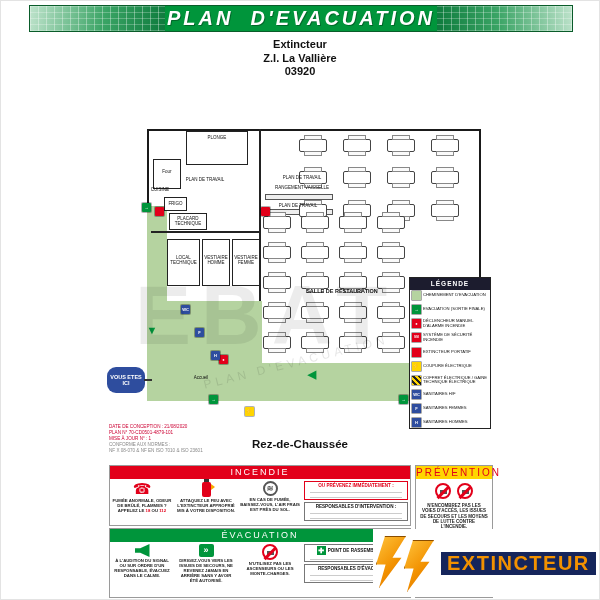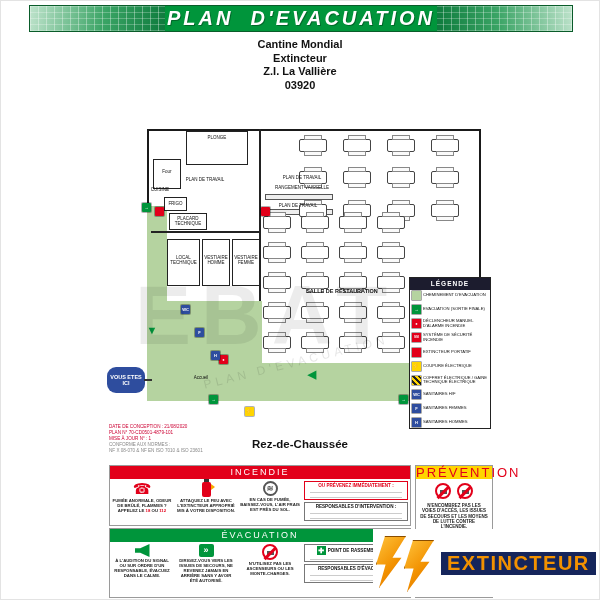--- a/index.html
+++ b/index.html
@@ -77,21 +77,21 @@
   .docinfo div.gray{color:#888}
 
   
   .panel{position:absolute;border:1px solid #9a9a9a;background:#fff}
   .p-head{color:#fff;font-weight:normal;text-align:center;letter-spacing:2px}
   .incendie{left:108px;top:464px;width:302px;height:61px}
   .evacpanel{left:108px;top:527px;width:302px;height:70px}
   .prevention{left:414px;top:464px;width:78px;height:133px}
   .incendie .p-head{background:#e2001a;height:13px;font-size:9px;line-height:13px}
   .evacpanel .p-head{background:#00953b;height:13px;font-size:9px;line-height:13px}
-  .prevention .p-head{background:#ffd500;color:#e2001a;height:13px;font-size:13px;line-height:13px}
+  .prevention .p-head{background:#ffd500;color:#e2001a;height:13px;font-size:10px;line-height:13px}
   .p-body{display:flex;align-items:stretch}
   .p-item{width:64px;padding:2px 2px 0;display:flex;flex-direction:column;align-items:center;gap:1px}
   .cap{font-size:4.3px;line-height:5px;text-align:center;font-weight:bold;color:#222}
   .cap .red{color:#e2001a}
   .rcol{flex:1;display:flex;flex-direction:column;gap:2px;padding:2px}
   .rbox{flex:1;border:1px solid #777;padding:1px 2px;position:relative}
   .rbox.redb{border-color:#e2001a}
   .rbox-title{font-size:4.6px;font-weight:bold;color:#111;text-align:center}
   .rbox.redb .rbox-title{color:#e2001a}
   .blank{height:5px;border-bottom:1px solid #ccc;margin:0 3px}
@@ -134,21 +134,20 @@
 
 <div class="page">
 
   <div class="header">
     <div class="flank left"></div>
     <div class="flank right"></div>
     <div class="hdr-title">PLAN  D'EVACUATION</div>
   </div>
 
   <div class="address">
-    <div>Cantine Mondial</div>
     <div>Extincteur</div>
     <div>Z.I. La Vallière</div>
     <div>03920</div>
   </div>
 
   <div class="plan">
     <div class="building"></div>
 
     <div class="gz" style="left:6px;top:87px;width:20px;height:195px"></div>
     <div class="gz" style="left:6px;top:182px;width:115px;height:100px"></div>

